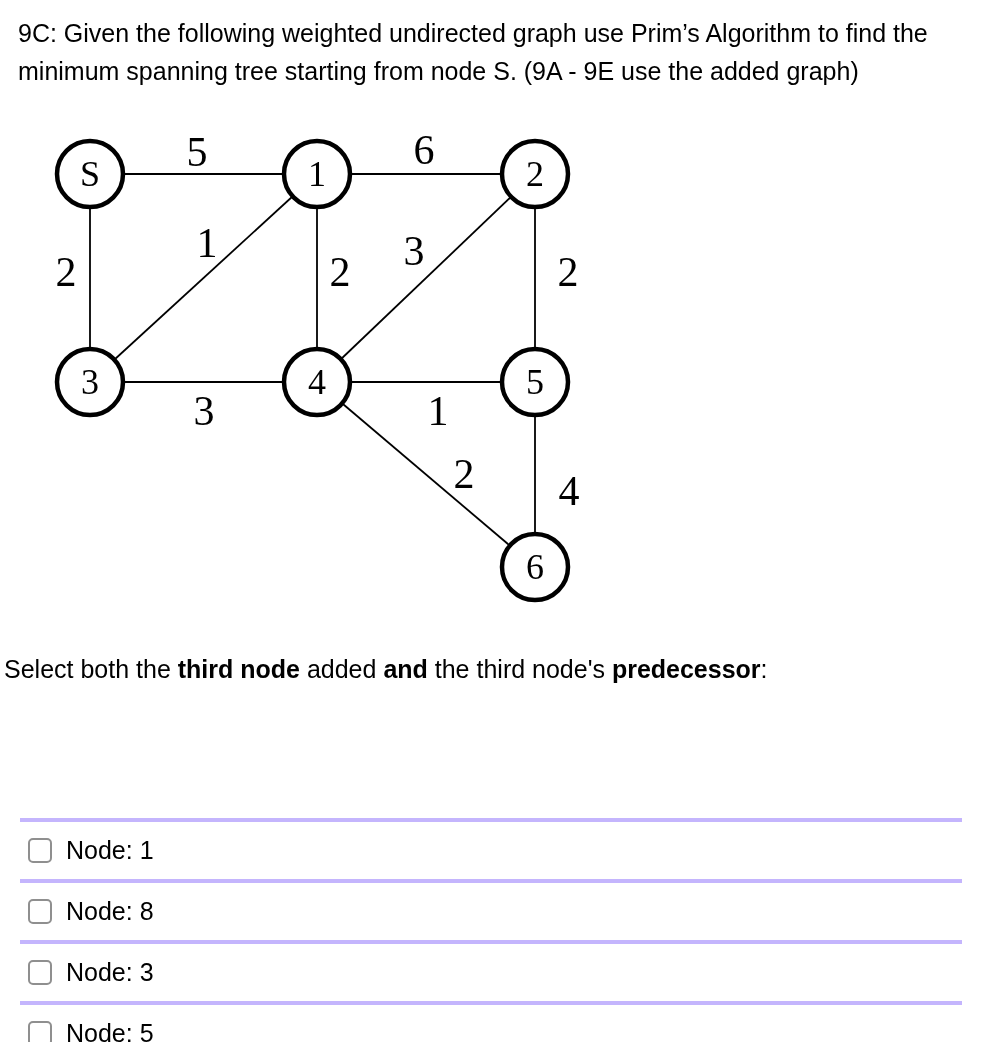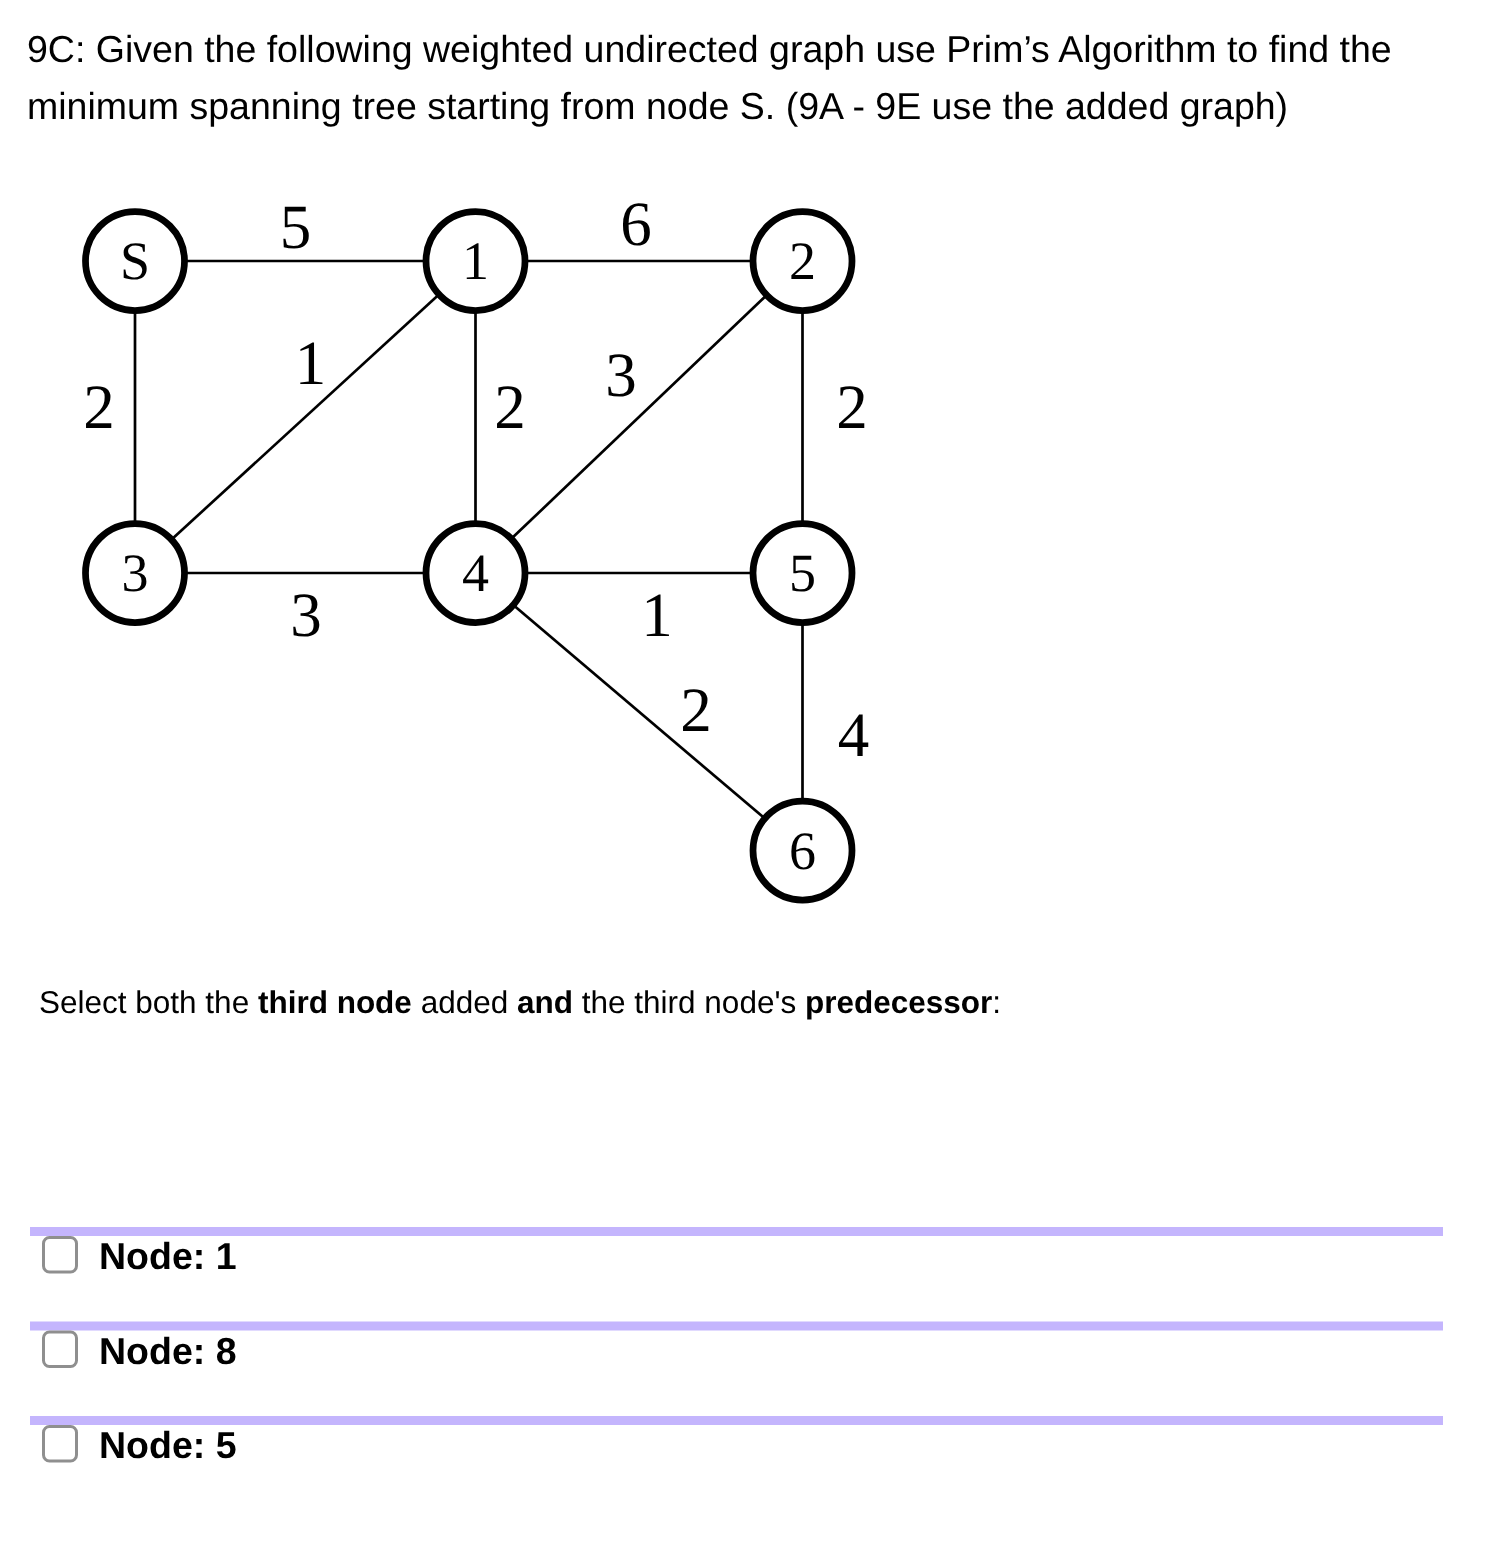--- a/index.html
+++ b/index.html
@@ -25,37 +25,36 @@
     font-family: "Liberation Serif", "DejaVu Serif", serif;
     font-size: 36px; fill: #000000;
     text-anchor: middle; dominant-baseline: central;
   }
   .edge-label {
     font-family: "Liberation Serif", "DejaVu Serif", serif;
     font-size: 42px; fill: #000000;
     text-anchor: middle; dominant-baseline: central;
   }
   .prompt {
-    margin: 25px 0 0 26px;
-    font-size: 21px;
+    margin: 25px 0 0 4px;
+    font-size: 25px;
     line-height: 38px;
   }
   .prompt b { font-weight: 700; }
   .options {
     margin: 130px 0 0 20px;
     width: 942px;
   }
   .option-row {
-    border-top: 6px solid #c4b5fd;
+    border-top: 4px solid #c4b5fd;
     height: 57px;
     display: flex;
-    align-items: flex-start;
+    align-items: center;
     padding-left: 8px;
     box-sizing: content-box;
-    font-weight: bold;
   }
   .checkbox {
     width: 20px; height: 21px;
     border: 2px solid #8f8f8f;
     border-radius: 5px;
     background: #ffffff;
     flex: 0 0 auto;
     cursor: pointer;
   }
   .option-label {
@@ -133,15 +132,19 @@
   <div class="option-row">
     <span class="checkbox" role="checkbox" aria-checked="false"></span>
     <span class="option-label">Node: 1</span>
   </div>
   <div class="option-row">
     <span class="checkbox" role="checkbox" aria-checked="false"></span>
     <span class="option-label">Node: 8</span>
   </div>
   <div class="option-row">
     <span class="checkbox" role="checkbox" aria-checked="false"></span>
+    <span class="option-label">Node: 3</span>
+  </div>
+  <div class="option-row">
+    <span class="checkbox" role="checkbox" aria-checked="false"></span>
     <span class="option-label">Node: 5</span>
   </div>
 </div>
 
 </body></html>

